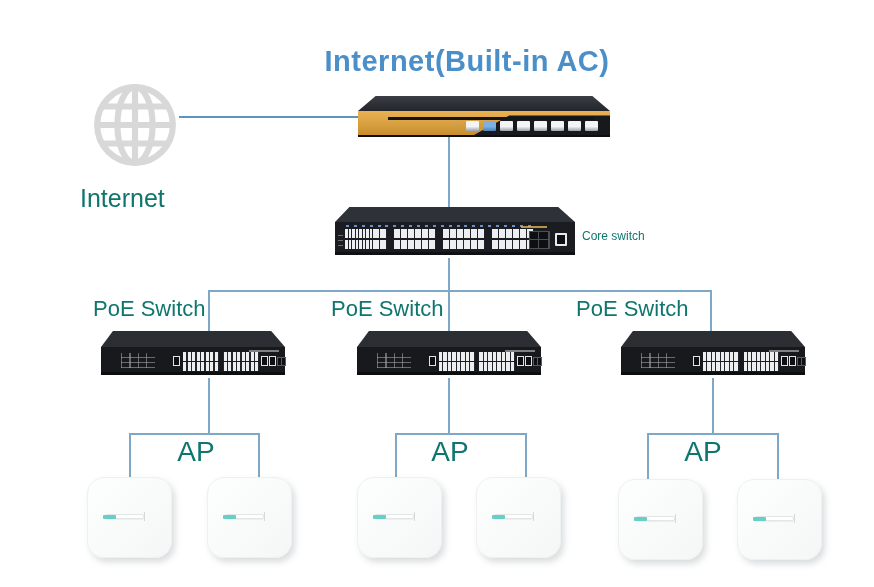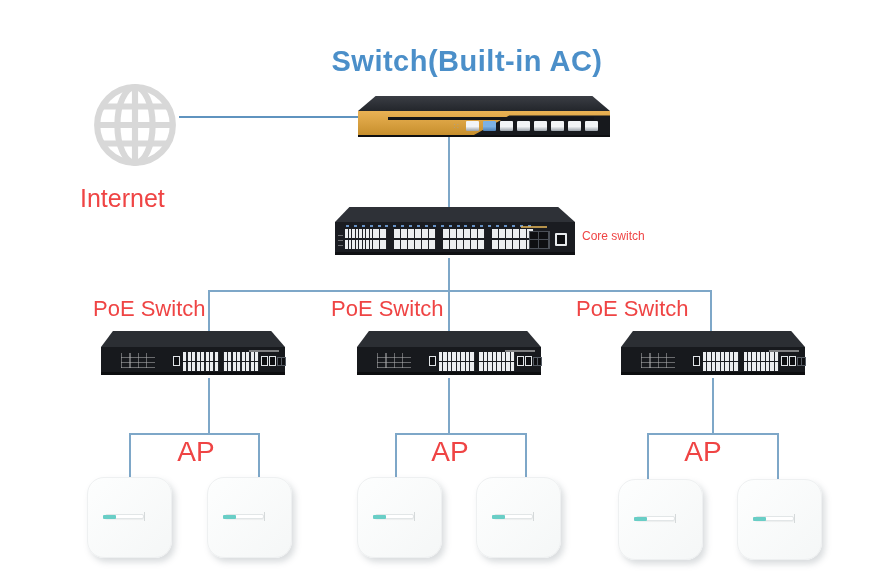--- a/index.html
+++ b/index.html
@@ -3,21 +3,21 @@
 <meta charset="utf-8">
 <style>
   *{box-sizing:border-box;margin:0;padding:0}
   html,body{background:#fff}
   body{font-family:"Liberation Sans",sans-serif;color:#1a1a1a}
   .stage{position:relative;width:874px;height:587px;background:#ffffff;overflow:hidden}
 
   
   .title{position:absolute;left:250px;top:45px;width:434px;text-align:center;
          font-size:29px;font-weight:bold;color:var(--title-blue,#4b8fc9);letter-spacing:.5px}
-  .lbl{position:absolute;color:#ef4444;white-space:nowrap}
+  .lbl{position:absolute;color:#0f766e;white-space:nowrap}
   .lbl-internet{left:80px;top:184px;font-size:25px}
   .lbl-core{left:582px;top:229px;font-size:12px}
   .lbl-poe{top:296px;font-size:22px}
   .lbl-ap{top:436px;font-size:28px;width:80px;text-align:center}
 
   
   .line{position:absolute;background:var(--line-blue,#7ea7c8)}
   .line.h{height:1.5px}
   .line.v{width:1.5px}
   .line.inet{background:var(--internet-line-blue,#5f93bf)}
@@ -85,21 +85,21 @@
            border:1px solid #e2e6e7;border-radius:2px;box-shadow:0 1px 1px rgba(0,0,0,.05)}
   .ap-led{position:absolute;left:18%;top:46.5%;width:13px;height:4px;border-radius:1px;
           background:var(--ap-led-teal,#69cec6)}
   .ap-tick{position:absolute;left:68%;top:43%;width:1px;height:9px;background:#d5d9da}
 </style>
 </head>
 <body>
 
 <div class="stage">
 
-  <div class="title">Switch(Built-in AC)</div>
+  <div class="title">Internet(Built-in AC)</div>
 
   <svg class="globe" viewBox="0 0 100 100">
     <circle cx="50" cy="50" r="43"></circle>
     <ellipse cx="50" cy="50" rx="20" ry="43"></ellipse>
     <line x1="50" y1="7" x2="50" y2="93"></line>
     <line x1="7" y1="50" x2="93" y2="50"></line>
     <line x1="13" y1="29" x2="87" y2="29"></line>
     <line x1="13" y1="71" x2="87" y2="71"></line>
   </svg>
   <div class="lbl lbl-internet">Internet</div>

